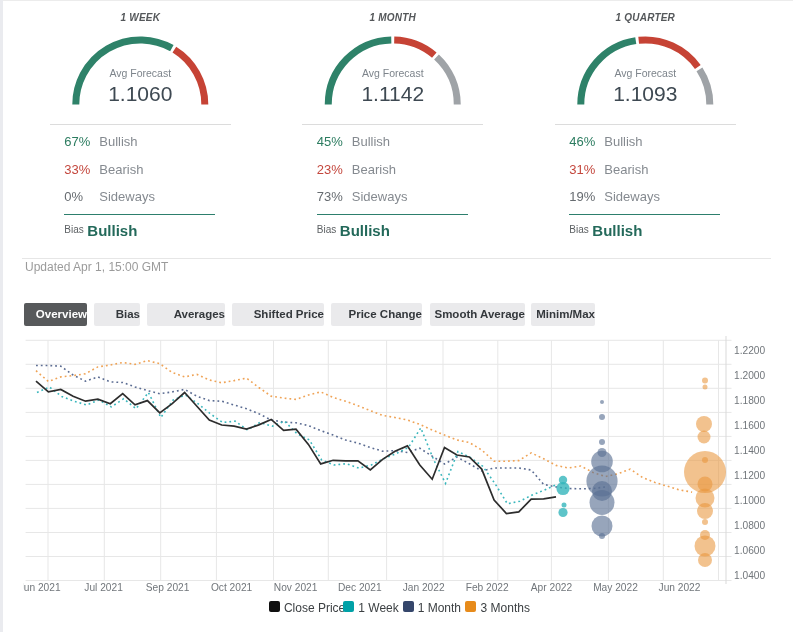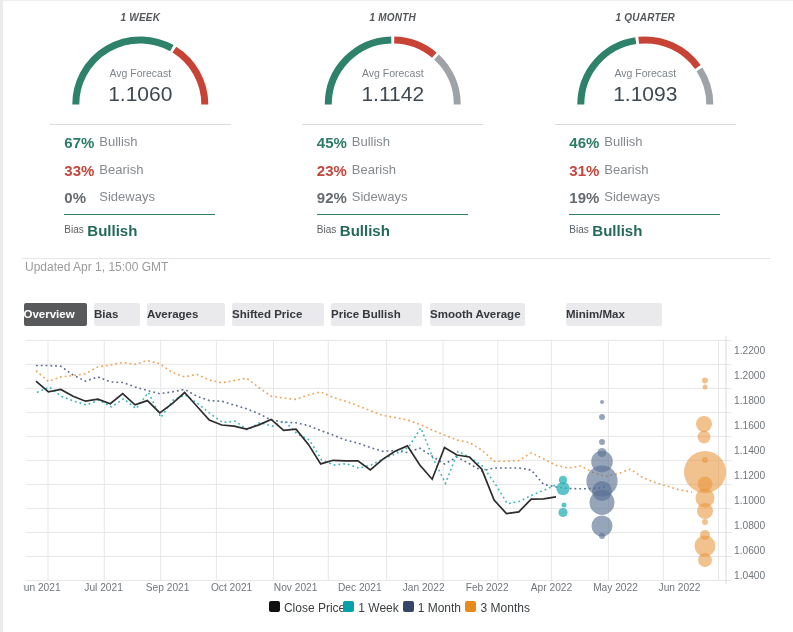--- a/index.html
+++ b/index.html
@@ -1,29 +1,29 @@
 <!DOCTYPE html>
 <html><head><meta charset="utf-8"><style>
 *{margin:0;padding:0;box-sizing:border-box}
 html,body{width:793px;height:632px;background:#fff;font-family:"Liberation Sans",sans-serif;position:relative;overflow:hidden}
 .strip{position:absolute;left:0;top:0;width:3px;height:632px;background:#eaebef}
 .topline{position:absolute;left:0;top:0;width:793px;height:1px;background:#ececec}
 .glabel{position:absolute;top:12px;width:180px;text-align:center;font-size:10px;font-style:italic;font-weight:bold;color:#54575a;letter-spacing:.2px}
 .avg{position:absolute;top:67px;width:180px;text-align:center;font-size:10.5px;color:#7d848b}
 .val{position:absolute;top:81.5px;width:180px;text-align:center;font-size:21px;color:#3e4952}
 .cdiv{position:absolute;top:124px;width:180.7px;height:1.3px;background:#dcdcdc}
-.pct{position:absolute;font-size:15px;font-weight:bold}
+.pct{position:absolute;font-size:13px;font-weight:normal}
 .pct.g{color:#2c7c60}.pct.r{color:#c4473d}.pct.s{color:#666b70}
 .lab{position:absolute;font-size:13px;color:#858a90}
 .gline{position:absolute;top:213.6px;width:151px;height:1.4px;background:#2d7f6d}
 .bias{position:absolute;top:224px;font-size:10px;color:#5c6063}
 .biasv{position:absolute;top:221.5px;font-size:15px;font-weight:bold;color:#23695a}
 .udiv{position:absolute;left:22px;top:257.5px;width:749px;height:1px;background:#e6e6e6}
 .updated{position:absolute;left:25px;top:260px;font-size:12px;color:#9b9b9b}
-.tab{position:absolute;top:302.5px;height:23px;line-height:23px;text-align:left;font-size:11.5px;font-weight:bold;background:#eaeaec;color:#34383c;border-radius:2px}
+.tab{position:absolute;top:302.5px;height:23px;line-height:23px;text-align:right;font-size:11.5px;font-weight:bold;background:#eaeaec;color:#34383c;border-radius:2px}
 .tab.act{background:#57595b;color:#fff}
 .lsq{position:absolute;top:601px;width:11px;height:11px;border-radius:2px}
 .ltx{position:absolute;top:601px;font-size:12px;color:#3c4043}
 </style></head><body>
 <div class="topline"></div>
 <div class="strip"></div>
 <svg style="position:absolute;left:0;top:0" width="793" height="120" viewBox="0 0 793 120">
 <path d="M 75.80 104.40 A 64.5 64.5 0 0 1 171.87 48.15" stroke="#2e8269" stroke-width="7" fill="none"></path>
 <path d="M 174.38 49.64 A 64.5 64.5 0 0 1 204.80 104.40" stroke="#c64335" stroke-width="7" fill="none"></path>
 <path d="M 328.25 104.40 A 64.5 64.5 0 0 1 391.29 39.92" stroke="#2e8269" stroke-width="7" fill="none"></path>
@@ -48,21 +48,21 @@
 <div class="bias" style="left:64.3px">Bias</div>
 <div class="biasv" style="left:87.3px">Bullish</div>
 <div class="glabel" style="left:302.75px">1 MONTH</div>
 <div class="avg" style="left:302.75px">Avg Forecast</div>
 <div class="val" style="left:302.75px">1.1142</div>
 <div class="cdiv" style="left:302.4px"></div>
 <div class="pct g" style="left:316.8px;top:133.5px">45%</div>
 <div class="lab" style="left:351.8px;top:133.5px">Bullish</div>
 <div class="pct r" style="left:316.8px;top:161.5px">23%</div>
 <div class="lab" style="left:351.8px;top:161.5px">Bearish</div>
-<div class="pct s" style="left:316.8px;top:188.5px">92%</div>
+<div class="pct s" style="left:316.8px;top:188.5px">73%</div>
 <div class="lab" style="left:351.8px;top:188.5px">Sideways</div>
 <div class="gline" style="left:316.8px"></div>
 <div class="bias" style="left:316.8px">Bias</div>
 <div class="biasv" style="left:339.8px">Bullish</div>
 <div class="glabel" style="left:555.3px">1 QUARTER</div>
 <div class="avg" style="left:555.3px">Avg Forecast</div>
 <div class="val" style="left:555.3px">1.1093</div>
 <div class="cdiv" style="left:555.0px"></div>
 <div class="pct g" style="left:569.3px;top:133.5px">46%</div>
 <div class="lab" style="left:604.3px;top:133.5px">Bullish</div>
@@ -72,23 +72,23 @@
 <div class="lab" style="left:604.3px;top:188.5px">Sideways</div>
 <div class="gline" style="left:569.3px"></div>
 <div class="bias" style="left:569.3px">Bias</div>
 <div class="biasv" style="left:592.3px">Bullish</div>
 <div class="udiv"></div>
 <div class="updated">Updated Apr 1, 15:00 GMT</div>
 <div class="tab act" style="left:23.5px;width:63.5px">Overview</div>
 <div class="tab" style="left:94px;width:46px">Bias</div>
 <div class="tab" style="left:147px;width:78px">Averages</div>
 <div class="tab" style="left:232px;width:92px">Shifted Price</div>
-<div class="tab" style="left:331px;width:91px">Price Bullish</div>
+<div class="tab" style="left:331px;width:91px">Price Change</div>
 <div class="tab" style="left:430px;width:95px">Smooth Average</div>
-<div class="tab" style="left:566px;width:96px">Minim/Max</div>
+<div class="tab" style="left:531px;width:64px">Minim/Max</div>
 <svg style="position:absolute;left:0;top:330px" width="793" height="302" viewBox="0 0 793 302">
 <line x1="25.6" y1="10.3" x2="731.5" y2="10.3" stroke="#e7e7e7" stroke-width="1"></line>
 <line x1="25.6" y1="34.3" x2="731.5" y2="34.3" stroke="#e7e7e7" stroke-width="1"></line>
 <line x1="25.6" y1="58.3" x2="731.5" y2="58.3" stroke="#e7e7e7" stroke-width="1"></line>
 <line x1="25.6" y1="82.4" x2="731.5" y2="82.4" stroke="#e7e7e7" stroke-width="1"></line>
 <line x1="25.6" y1="106.4" x2="731.5" y2="106.4" stroke="#e7e7e7" stroke-width="1"></line>
 <line x1="25.6" y1="130.4" x2="731.5" y2="130.4" stroke="#e7e7e7" stroke-width="1"></line>
 <line x1="25.6" y1="154.4" x2="731.5" y2="154.4" stroke="#e7e7e7" stroke-width="1"></line>
 <line x1="25.6" y1="178.4" x2="731.5" y2="178.4" stroke="#e7e7e7" stroke-width="1"></line>
 <line x1="25.6" y1="202.5" x2="731.5" y2="202.5" stroke="#e7e7e7" stroke-width="1"></line>

